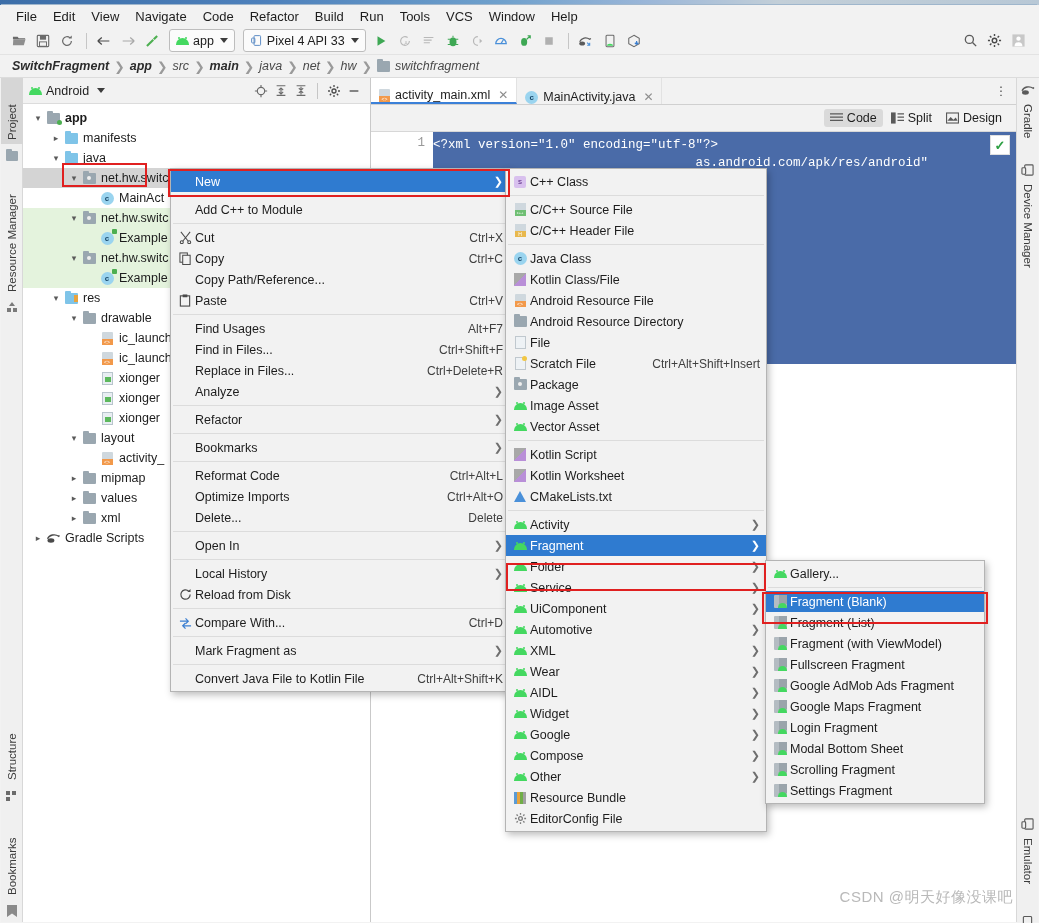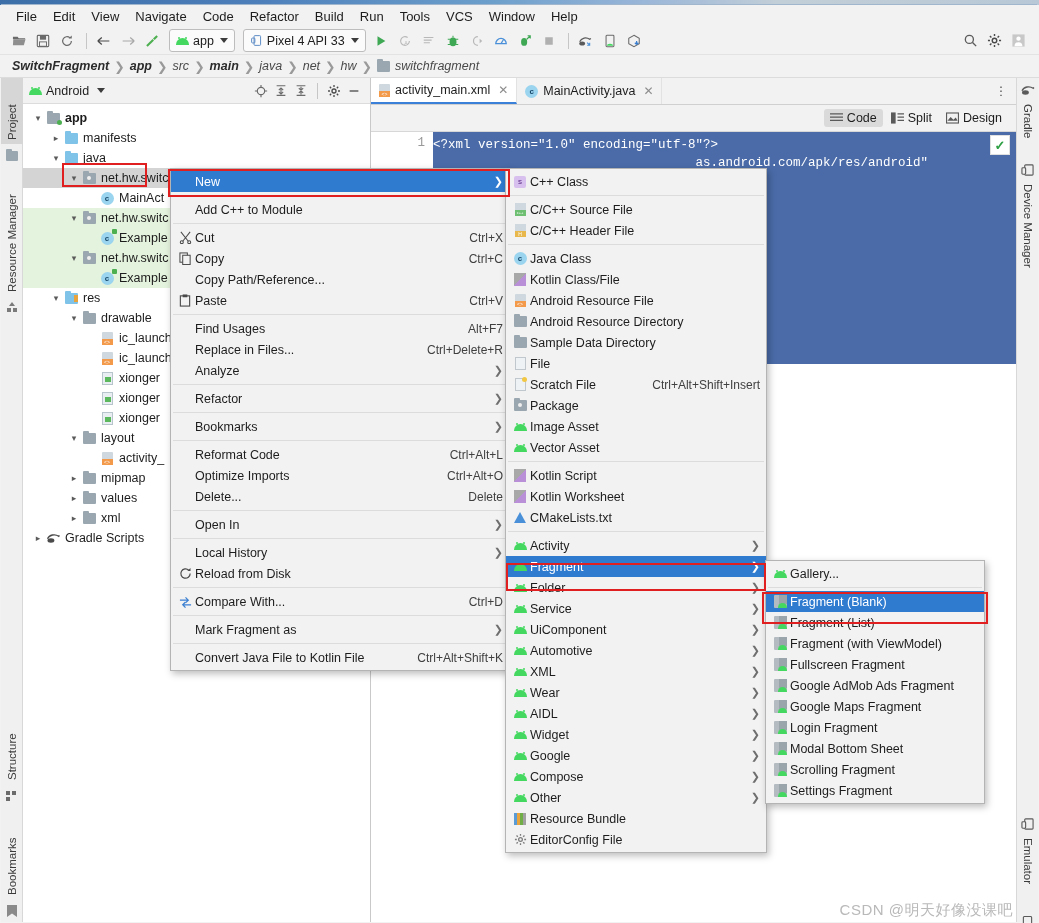--- a/index.html
+++ b/index.html
@@ -160,21 +160,21 @@
   
   .editor-area {
     position: absolute; left: 371px; top: 78px; right: 23px; height: 844px;
     background: #ffffff;
   }
   .tabbar {
     height: 26px; background: #f2f2f2; display: flex; align-items: stretch;
     border-bottom: 1px solid #d0d0d0;
   }
   .etab {
-    display: flex; align-items: center; padding: 0 8px; gap: 5px;
+    display: flex; align-items: flex-end; padding: 0 8px; gap: 5px;
     font-size: 12.5px; cursor: default; background: #f2f2f2;
     border-right: 1px solid #e2e2e2;
   }
   .etab.active { background: #ffffff; border-bottom: 2px solid #3b80d8; }
   .etab .x { color: #8c8c8c; font-size: 12px; margin-left: 3px; }
   .tabbar .more { margin-left: auto; padding: 0 8px; display: flex; align-items: center; color: #4a4a4a; letter-spacing: 1px;}
 
   .modebar {
     height: 26px; background: #f2f2f2; display: flex; align-items: center;
     justify-content: flex-end; padding-right: 8px; gap: 2px;
@@ -346,21 +346,21 @@
     border: 1px solid #c0c8ce; box-sizing: border-box;
   }
   .cmake-ic {
     display: inline-block; width: 0; height: 0;
     border-left: 6px solid transparent; border-right: 6px solid transparent;
     border-bottom: 11px solid #4a90d9;
   }
 
   
   .watermark {
-    position: absolute; right: 26px; bottom: 3px;
+    position: absolute; right: 26px; bottom: 16px;
     color: #b9b9b9; font-size: 15px;
     letter-spacing: 0.5px;
     pointer-events: none;
   }
 </style>
 </head>
 <body>
 
 <div id="app">
 
@@ -909,20 +909,25 @@
         <span class="ci-acc">Ctrl+V</span>
       </div>
       <div class="ctxsep"></div>
       <div class="ctxitem">
         <span class="ci-ic"></span>
         <span class="ci-label">Find Usages</span>
         <span class="ci-acc">Alt+F7</span>
       </div>
       <div class="ctxitem">
         <span class="ci-ic"></span>
+        <span class="ci-label">Find in Files...</span>
+        <span class="ci-acc">Ctrl+Shift+F</span>
+      </div>
+      <div class="ctxitem">
+        <span class="ci-ic"></span>
         <span class="ci-label">Replace in Files...</span>
         <span class="ci-acc">Ctrl+Delete+R</span>
       </div>
       <div class="ctxitem">
         <span class="ci-ic"></span>
         <span class="ci-label">Analyze</span>
         <span class="ci-arrow">❯</span>
       </div>
       <div class="ctxsep"></div>
       <div class="ctxitem">
@@ -1038,26 +1043,20 @@
         <span class="ci-label">Android Resource File</span>
       </div>
       <div class="ctxitem">
         <span class="ci-ic">
           <span class="folder-ic"></span>
         </span>
         <span class="ci-label">Android Resource Directory</span>
       </div>
       <div class="ctxitem">
         <span class="ci-ic">
-          <span class="folder-ic"></span>
-        </span>
-        <span class="ci-label">Sample Data Directory</span>
-      </div>
-      <div class="ctxitem">
-        <span class="ci-ic">
           <span class="txtfile"></span>
         </span>
         <span class="ci-label">File</span>
       </div>
       <div class="ctxitem">
         <span class="ci-ic">
           <span class="txtfile" style="position:relative">
             <span style="position:absolute;right:-2px;top:-2px;width:5px;height:5px;background:#f2c744;border-radius:50%"></span>
           </span>
         </span>

